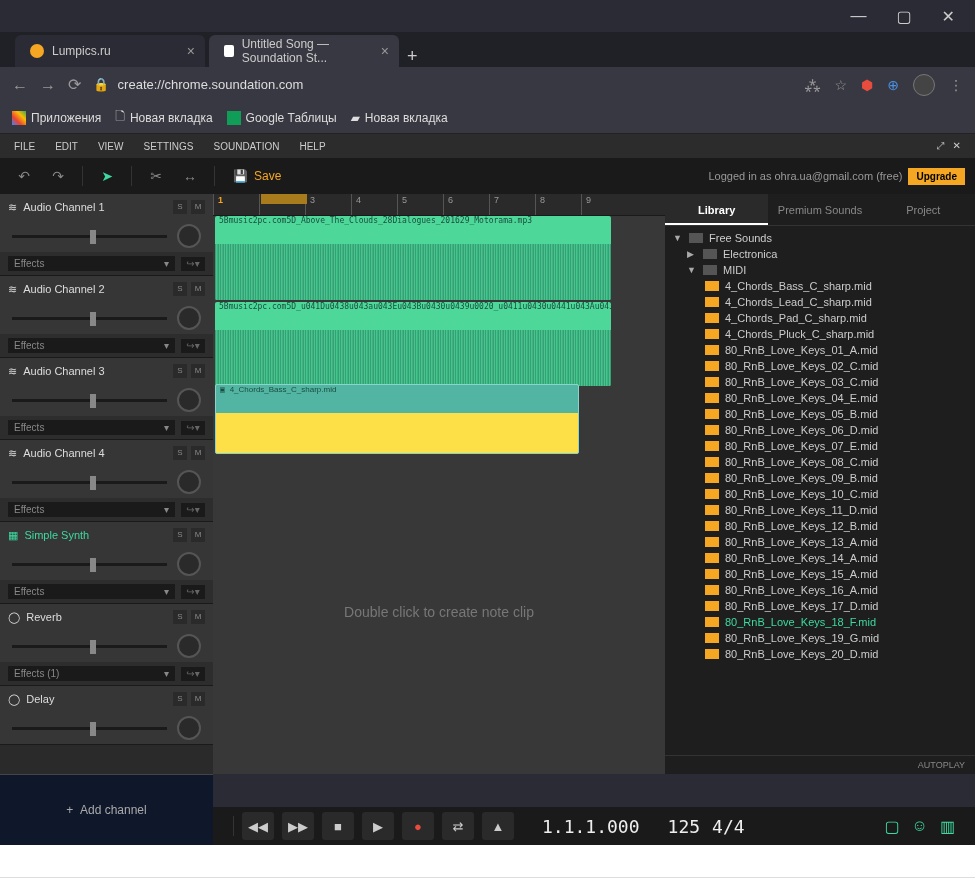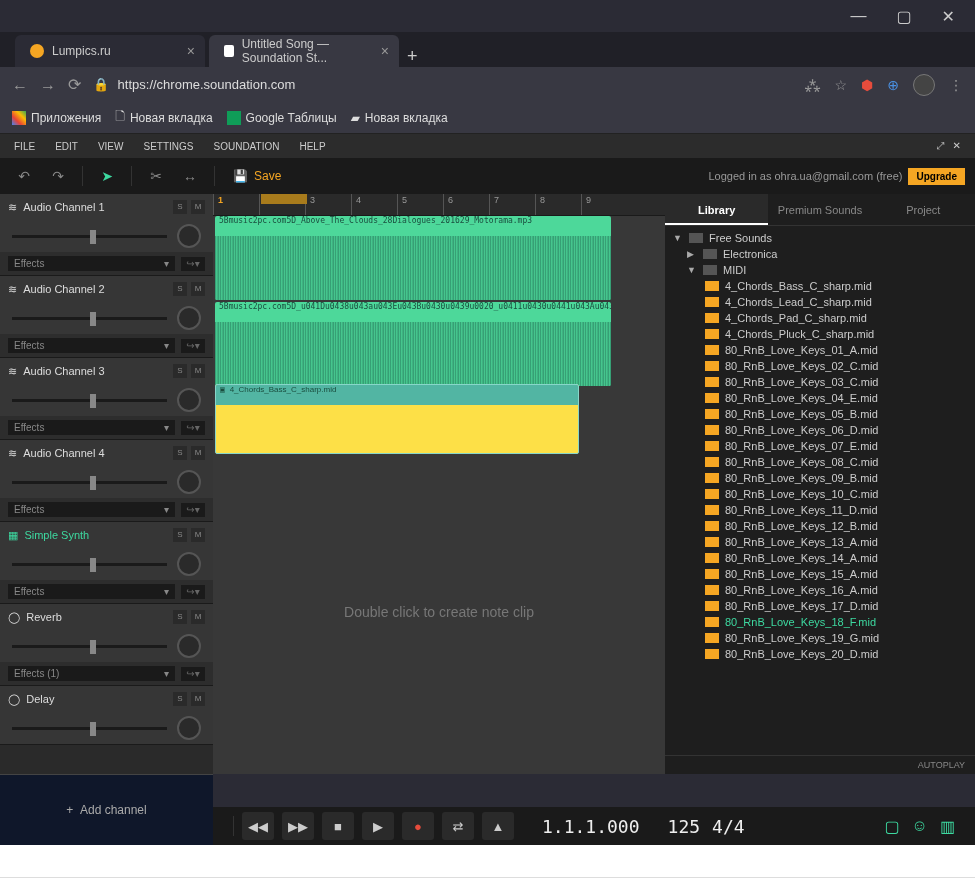--- a/index.html
+++ b/index.html
@@ -54,21 +54,21 @@
 .effects-row { display: flex; align-items: center; padding: 4px 8px; justify-content: space-between; background: #2d2d2d; }
 .effects-sel { color: #888; font-size: 10px; background: #1a1a1a; padding: 2px 6px; flex: 1; margin-right: 6px; display: flex; justify-content: space-between; }
 .route-btn { width: 24px; height: 14px; background: #1a1a1a; display: flex; align-items: center; justify-content: center; color: #666; font-size: 10px; }
 .add-ch { padding: 28px; text-align: center; color: #aaa; font-size: 12px; background: #0f172a; border-top: 1px solid #444; position: absolute; bottom: 37px; width: 213px; left: 0; }
 .timeline { flex: 1; background: #383838; position: relative; overflow: hidden; }
 .ruler { height: 22px; background: #2a2a2a; display: flex; font-size: 9px; color: #999; position: relative; border-bottom: 1px solid #1a1a1a; }
 .ruler-mark { width: 46px; text-align: left; padding-left: 4px; border-left: 1px solid #555; line-height: 12px; }
 .ruler-mark.first { color: #f5a623; font-weight: bold; }
 .loop-region { position: absolute; top: 0; height: 10px; background: #a87b1c; }
 .clip { position: absolute; border-radius: 2px; overflow: hidden; }
-.clip-header { height: 20px; font-size: 8px; color: #1a4d3e; padding: 0 4px; white-space: nowrap; font-family: monospace; }
+.clip-header { height: 28px; font-size: 8px; color: #1a4d3e; padding: 0 4px; white-space: nowrap; font-family: monospace; }
 .clip.audio1 { background: #4dd89a; left: 2px; top: 22px; width: 396px; height: 84px; }
 .clip.audio2 { background: #4dd89a; left: 2px; top: 108px; width: 396px; height: 84px; }
 .clip.midi { background: #fde047; left: 2px; top: 190px; width: 364px; height: 70px; border: 1px solid #88d6c9; }
 .waveform { height: calc(100% - 12px); background: repeating-linear-gradient(90deg, #2a8060 0px, #4dd89a 2px, #2a8060 3px, #4dd89a 5px); opacity: 0.85; }
 .note-hint { position: absolute; top: 410px; left: 50%; transform: translateX(-50%); color: #777; font-size: 14px; }
 .sidebar { width: 310px; background: #1e1e1e; display: flex; flex-direction: column; }
 .sidebar-tabs { display: flex; height: 32px; border-bottom: 1px solid #333; }
 .sb-tab { flex: 1; text-align: center; line-height: 32px; font-size: 11px; color: #888; }
 .sb-tab.active { color: #fff; font-weight: bold; border-bottom: 2px solid #fff; background: #2a2a2a; }
 .file-tree { flex: 1; overflow-y: auto; padding: 4px 0; font-family: monospace; font-size: 11px; }
@@ -117,21 +117,21 @@
       <span class="tab-close">×</span>
     </div>
     <span class="newtab">+</span>
   </div>
   <div class="addressbar">
     <span class="nav">←</span>
     <span class="nav">→</span>
     <span class="nav">⟳</span>
     <div class="url-box">
       <span class="lock">🔒</span>
-      <span>https://chrome.soundation.com</span>
+      <span>create://chrome.soundation.com</span>
     </div>
     <div class="right-icons">
       <span>⁂</span>
       <span>☆</span>
       <span style="color:#e74c3c">⬢</span>
       <span style="color:#4a90e2">⊕</span>
       <span class="avatar"></span>
       <span>⋮</span>
     </div>
   </div>

